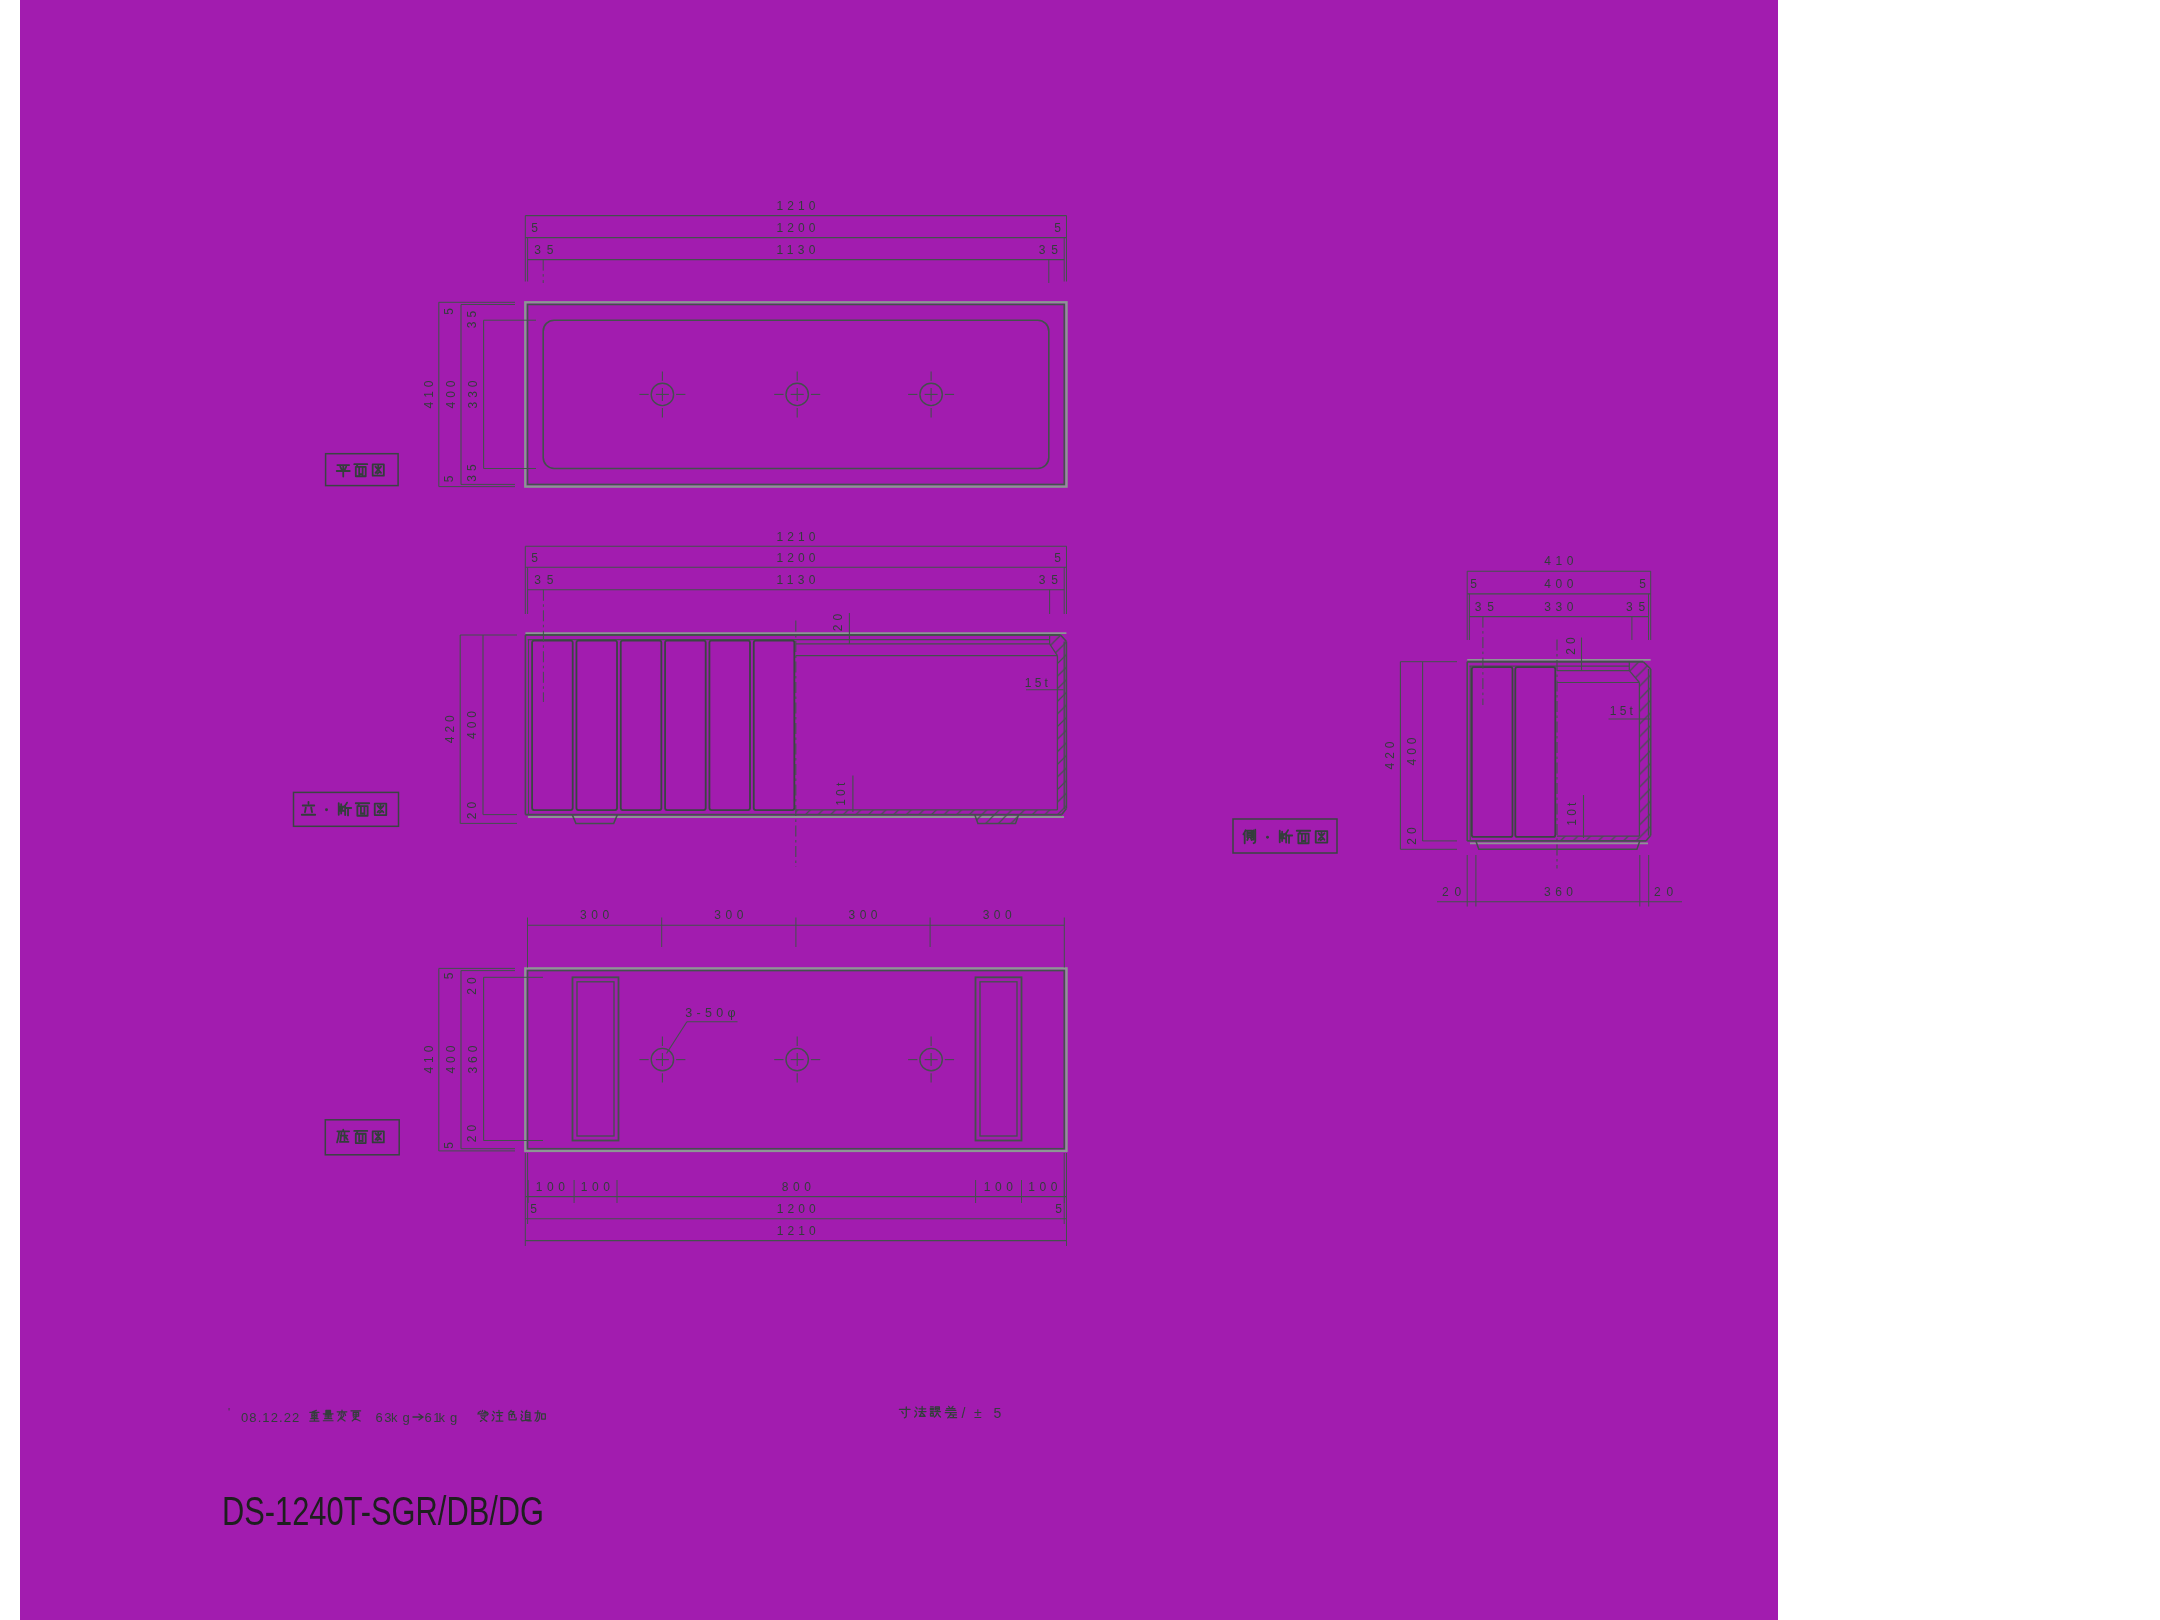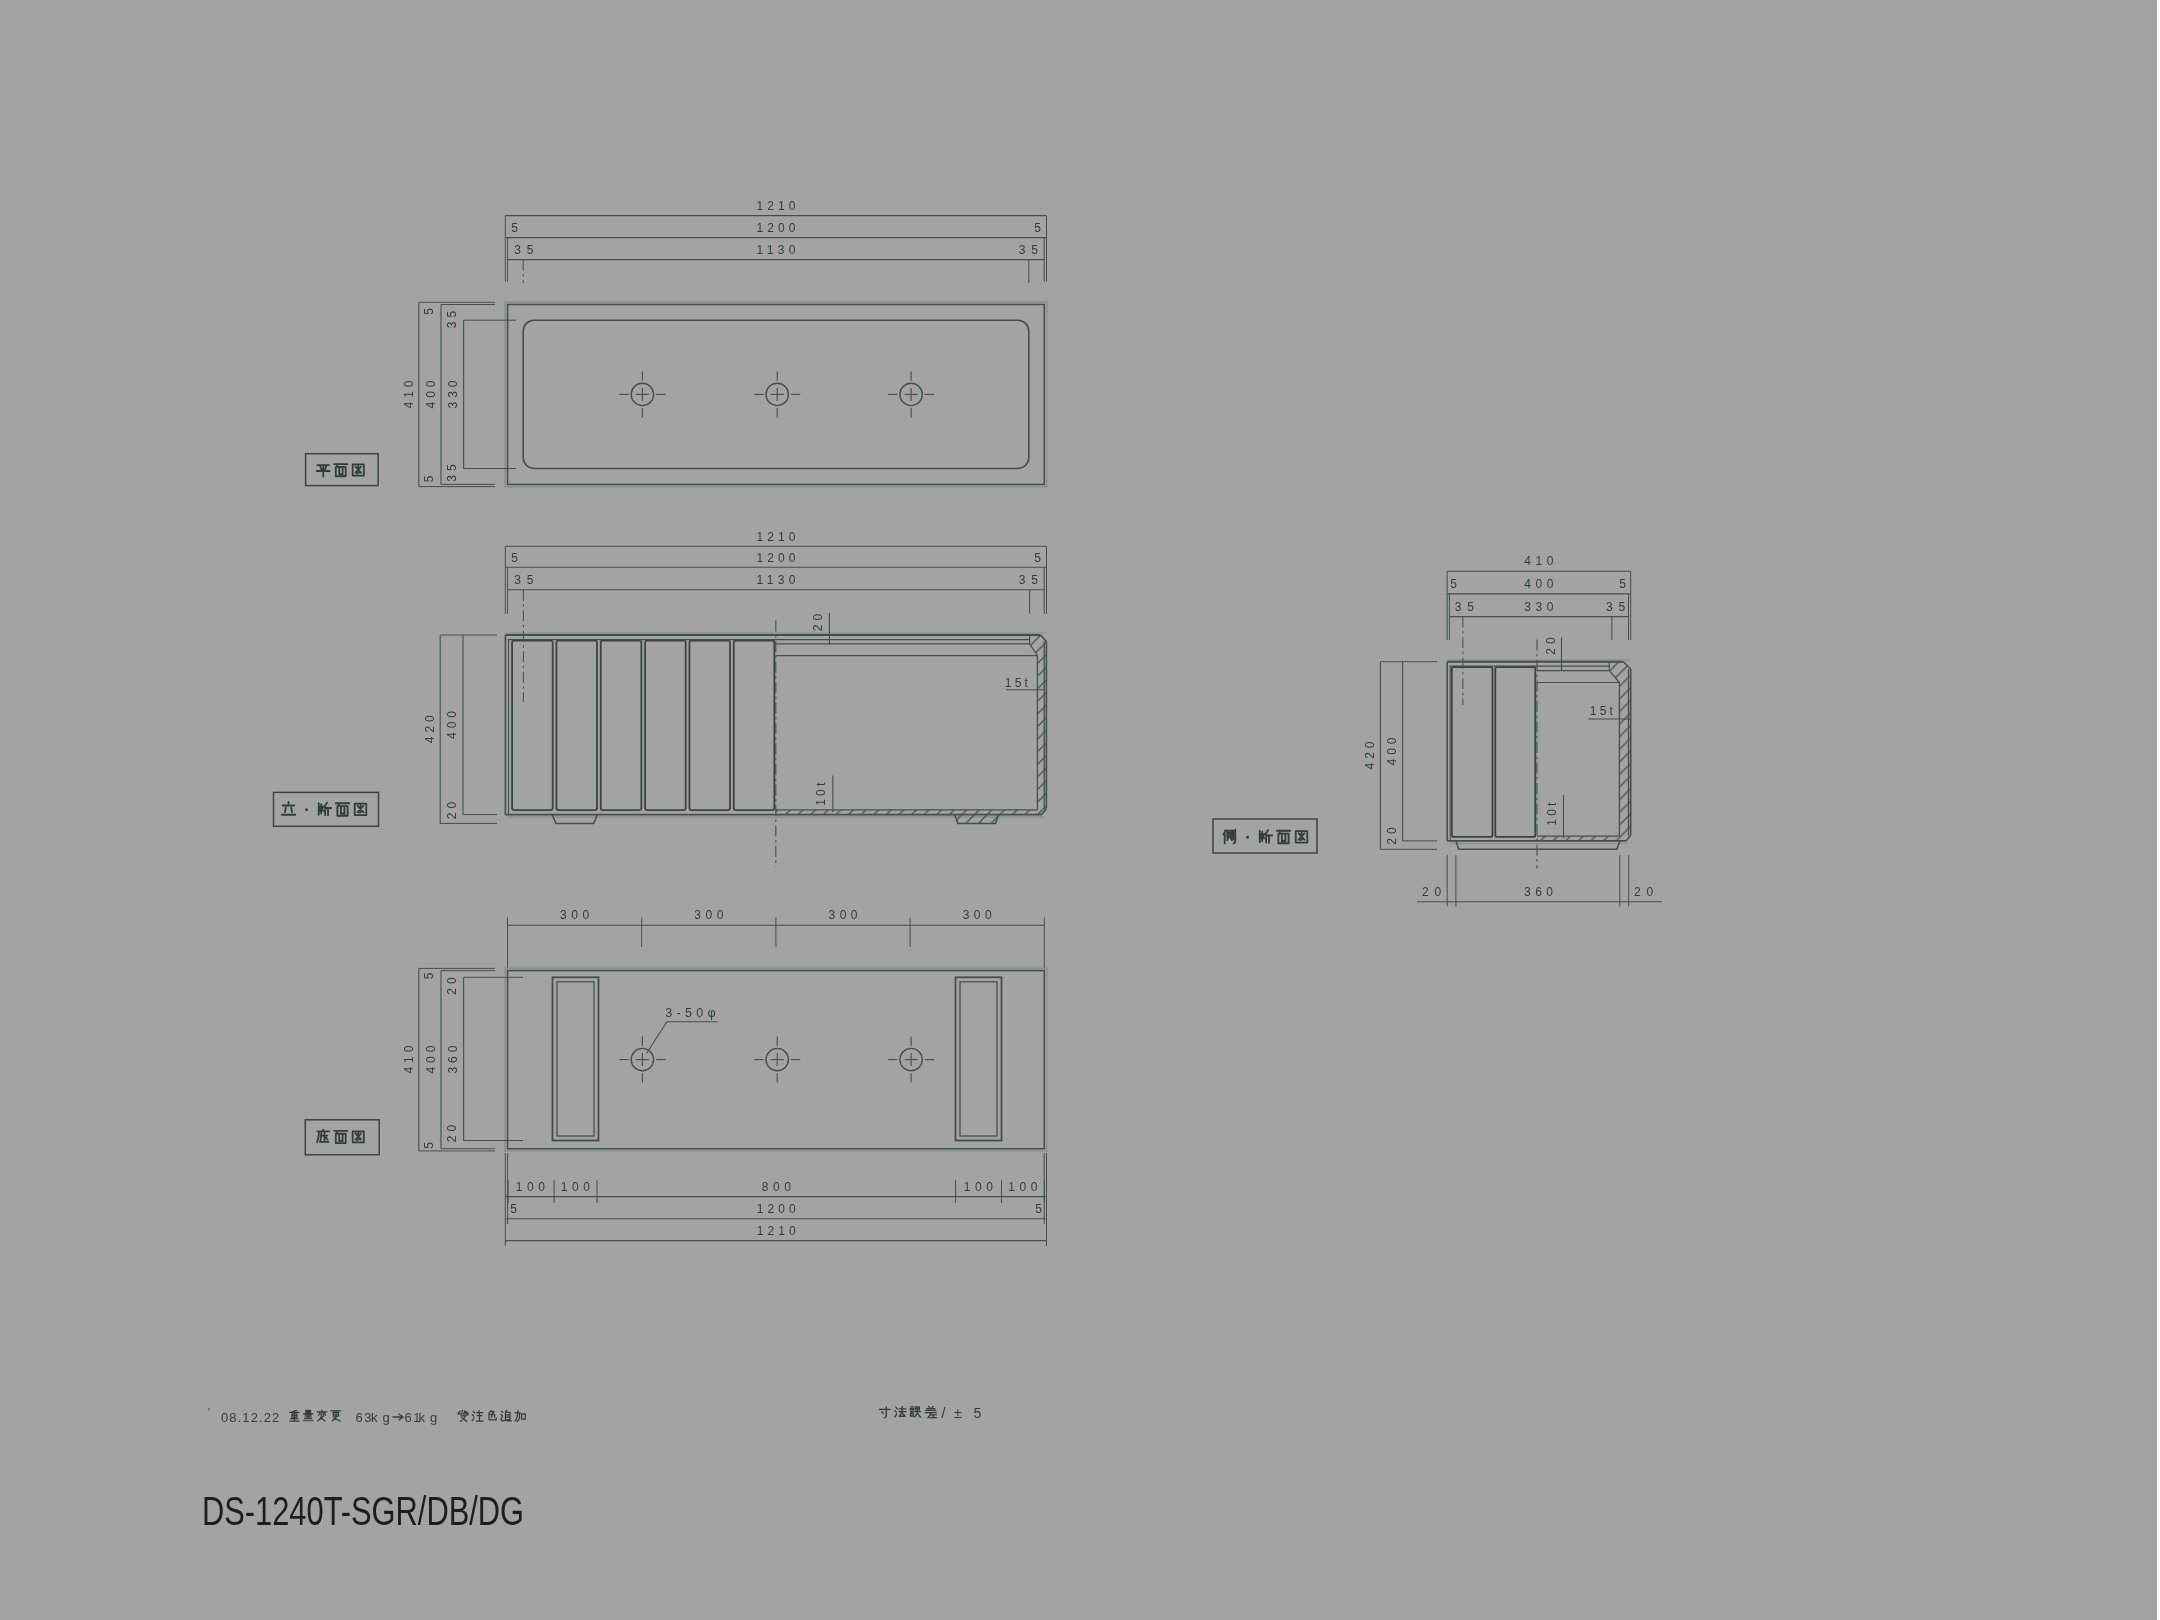--- a/index.html
+++ b/index.html
@@ -1,15 +1,15 @@
 <!DOCTYPE html>
 <html><head><meta charset="utf-8"><style>
 html,body{margin:0;padding:0;background:#ffffff;}
 *{font-family:"Liberation Sans",sans-serif;}
-#page{position:relative;width:2157px;height:1620px;background:#a3a3a3;overflow:hidden;}
+#page{position:relative;width:1758px;height:1620px;background:#a21caf;overflow:hidden;margin-left:20px;}
 </style></head><body>
 <div id="page">
 <svg width="2160" height="1620" viewBox="0 0 2160 1620" xmlns="http://www.w3.org/2000/svg">
 <defs>
         <pattern id="ht" patternUnits="userSpaceOnUse" width="12.6" height="12.6">
           <path d="M-2,14.6 L14.6,-2 M-2,2 L2,-2 M10.6,14.6 L14.6,10.6" stroke="#44504d" stroke-width="1.2" fill="none"></path>
         </pattern>
       </defs>
 
 <rect x="505.3" y="302.3" width="541.2" height="184.3" fill="none" stroke="#8d9694" stroke-width="2.4"></rect>

